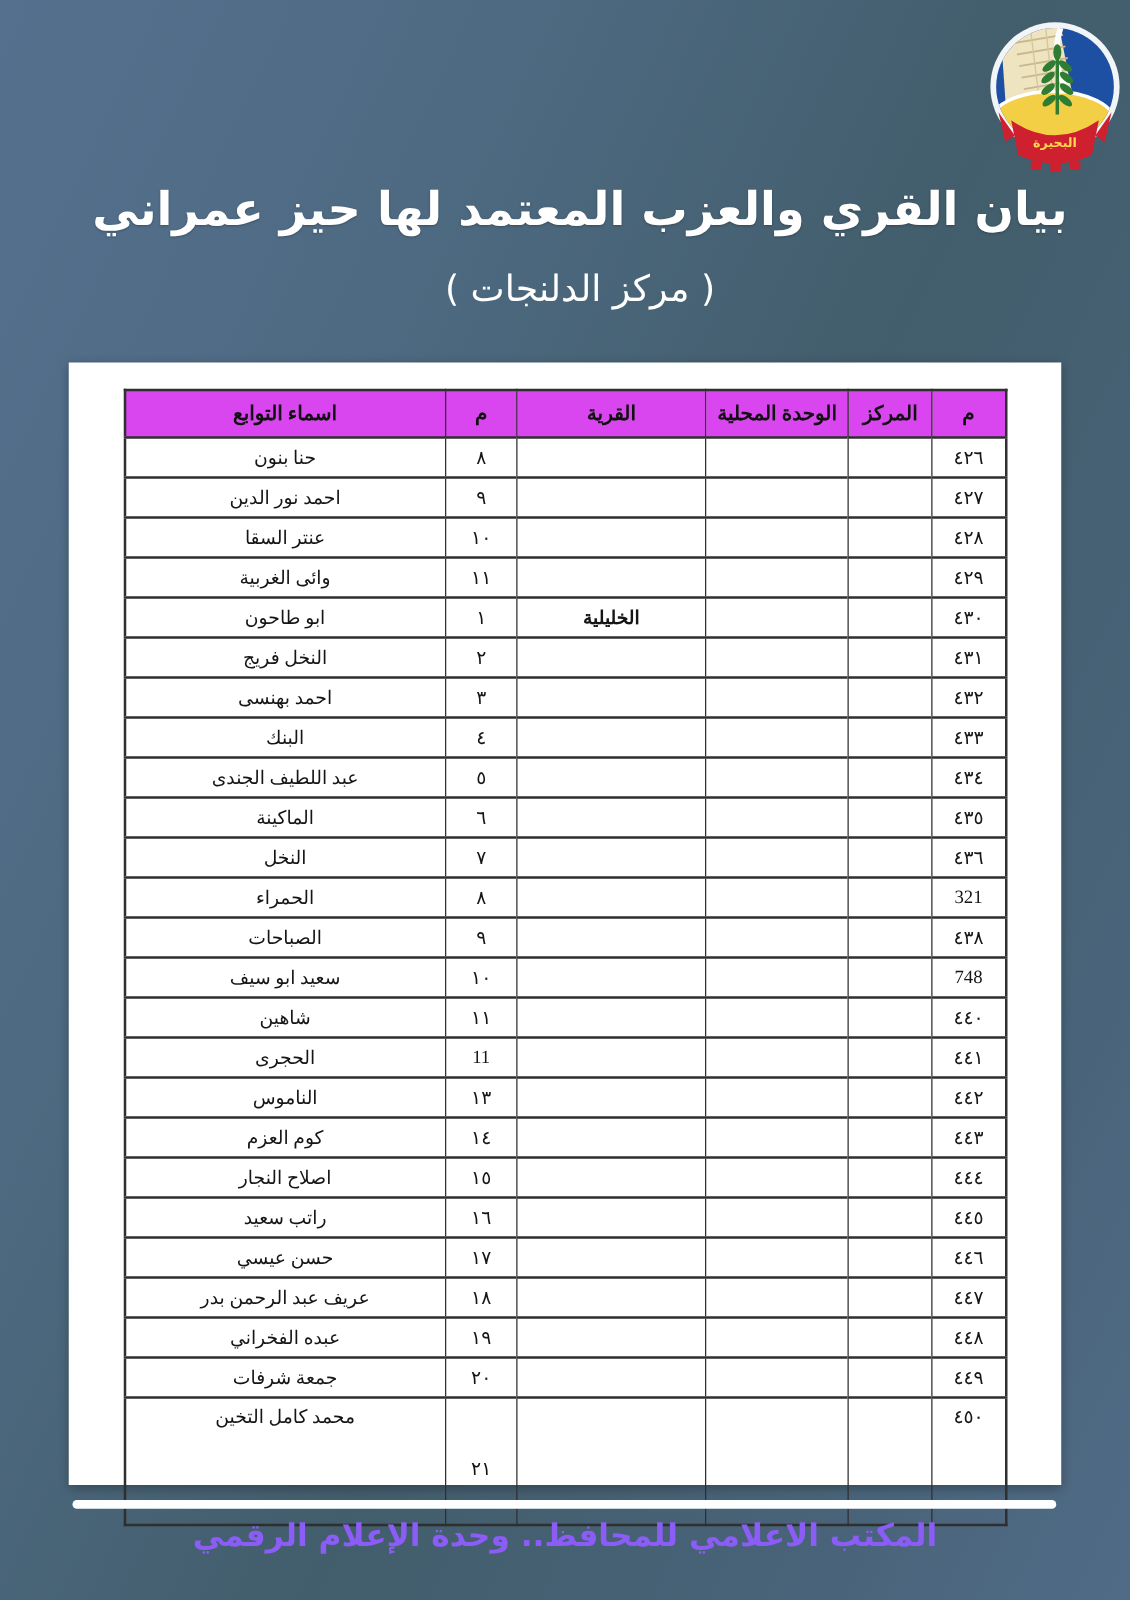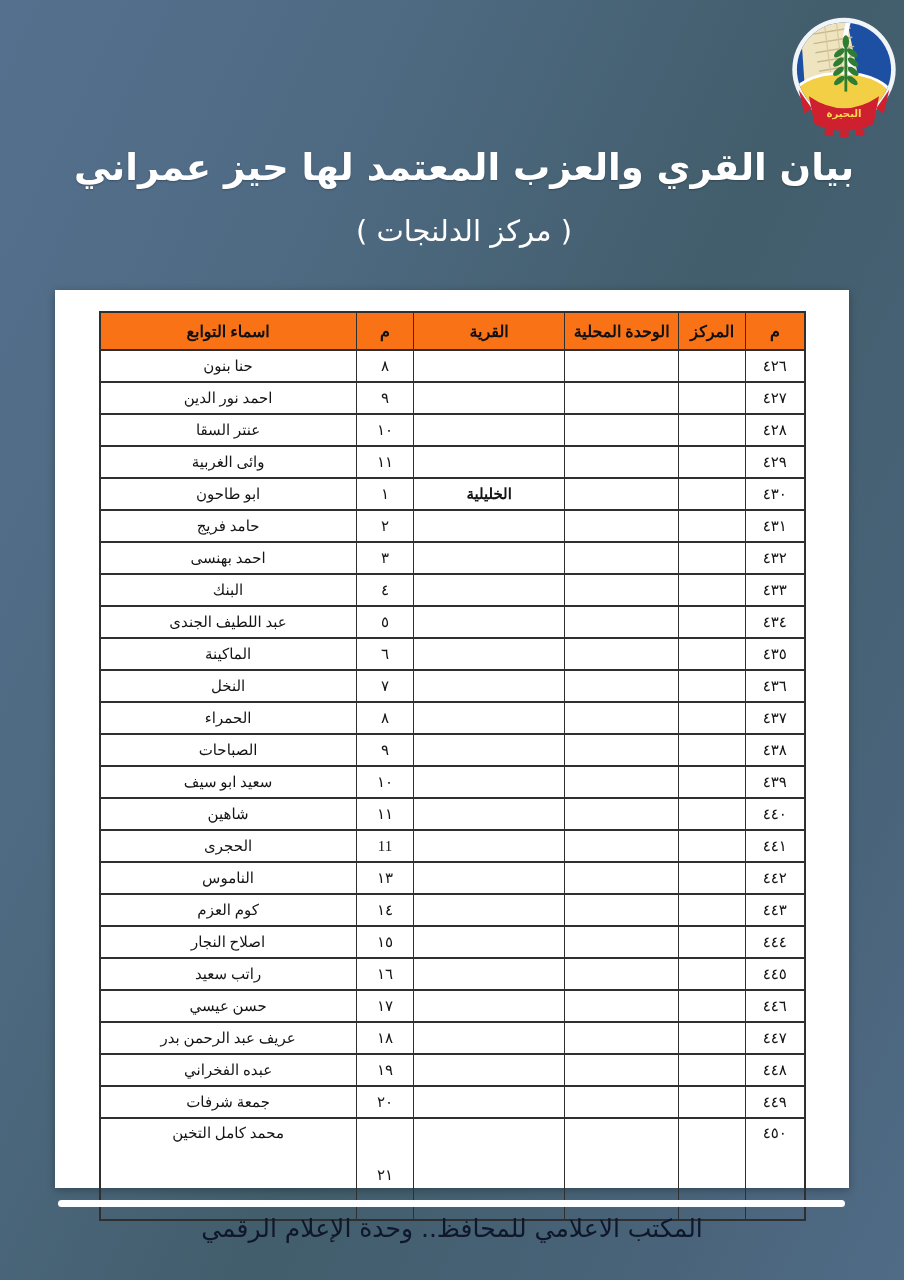--- a/index.html
+++ b/index.html
@@ -16,42 +16,42 @@
     position:absolute;left:55px;top:290px;width:794px;height:898px;
     background:#ffffff;box-shadow:0 2px 8px rgba(0,0,0,.28);
   }
   table{
     border-collapse:collapse;width:707px;margin:21px auto 0;direction:rtl;
     font-family:"Liberation Serif","DejaVu Serif",serif;
   }
   table,th,td{border:1px solid #2f2f2f;}
   table{border-width:2px;}
   th{
-    background:#f97316;font-weight:bold;height:34px;font-size:16px;color:#111;
+    background:#d946ef;font-weight:bold;height:34px;font-size:16px;color:#111;
     border-bottom-width:2px;text-align:center;
   }
   td{
     height:30px;font-size:15px;color:#151515;text-align:center;
     border-top-width:2px;padding:0 4px;
   }
   .col-serial{width:52px;}
   .col-center{width:60px;}
   .col-local{width:112px;}
   .col-village{width:152px;font-weight:bold;}
   .col-num{width:52px;}
   .col-name{width:267px;}
   tr.tall td{height:88px;vertical-align:top;padding-top:5px;}
   tr.tall td.col-num{vertical-align:middle;padding-top:12px;}
   .rule{
     position:absolute;left:58px;top:1200px;width:787px;height:7px;
     background:#fdfeff;border-radius:4px;
   }
   .footer-text{
     position:absolute;left:0;top:1214px;width:100%;text-align:center;
-    color:#0f172a;font-size:25px;font-weight:normal;direction:rtl;
+    color:#8b5cf6;font-size:25px;font-weight:bold;direction:rtl;
   }
 </style>
 </head>
 <body>
 
 <div class="logo-wrap">
   <svg width="120" height="126" viewBox="0 0 130 136">
     <defs>
         <clipPath id="c">
           <circle cx="65" cy="62" r="51"></circle>
@@ -145,21 +145,21 @@
           <td class="col-village">الخليلية</td>
           <td class="col-num">١</td>
           <td class="col-name">ابو طاحون</td>
         </tr>
         <tr>
           <td class="col-serial">٤٣١</td>
           <td class="col-center"></td>
           <td class="col-local"></td>
           <td class="col-village"></td>
           <td class="col-num">٢</td>
-          <td class="col-name">حامد فريج</td>
+          <td class="col-name">النخل فريج</td>
         </tr>
         <tr>
           <td class="col-serial">٤٣٢</td>
           <td class="col-center"></td>
           <td class="col-local"></td>
           <td class="col-village"></td>
           <td class="col-num">٣</td>
           <td class="col-name">احمد بهنسى</td>
         </tr>
         <tr>
@@ -188,37 +188,37 @@
         </tr>
         <tr>
           <td class="col-serial">٤٣٦</td>
           <td class="col-center"></td>
           <td class="col-local"></td>
           <td class="col-village"></td>
           <td class="col-num">٧</td>
           <td class="col-name">النخل</td>
         </tr>
         <tr>
-          <td class="col-serial">٤٣٧</td>
+          <td class="col-serial">321</td>
           <td class="col-center"></td>
           <td class="col-local"></td>
           <td class="col-village"></td>
           <td class="col-num">٨</td>
           <td class="col-name">الحمراء</td>
         </tr>
         <tr>
           <td class="col-serial">٤٣٨</td>
           <td class="col-center"></td>
           <td class="col-local"></td>
           <td class="col-village"></td>
           <td class="col-num">٩</td>
           <td class="col-name">الصباحات</td>
         </tr>
         <tr>
-          <td class="col-serial">٤٣٩</td>
+          <td class="col-serial">748</td>
           <td class="col-center"></td>
           <td class="col-local"></td>
           <td class="col-village"></td>
           <td class="col-num">١٠</td>
           <td class="col-name">سعيد ابو سيف</td>
         </tr>
         <tr>
           <td class="col-serial">٤٤٠</td>
           <td class="col-center"></td>
           <td class="col-local"></td>

